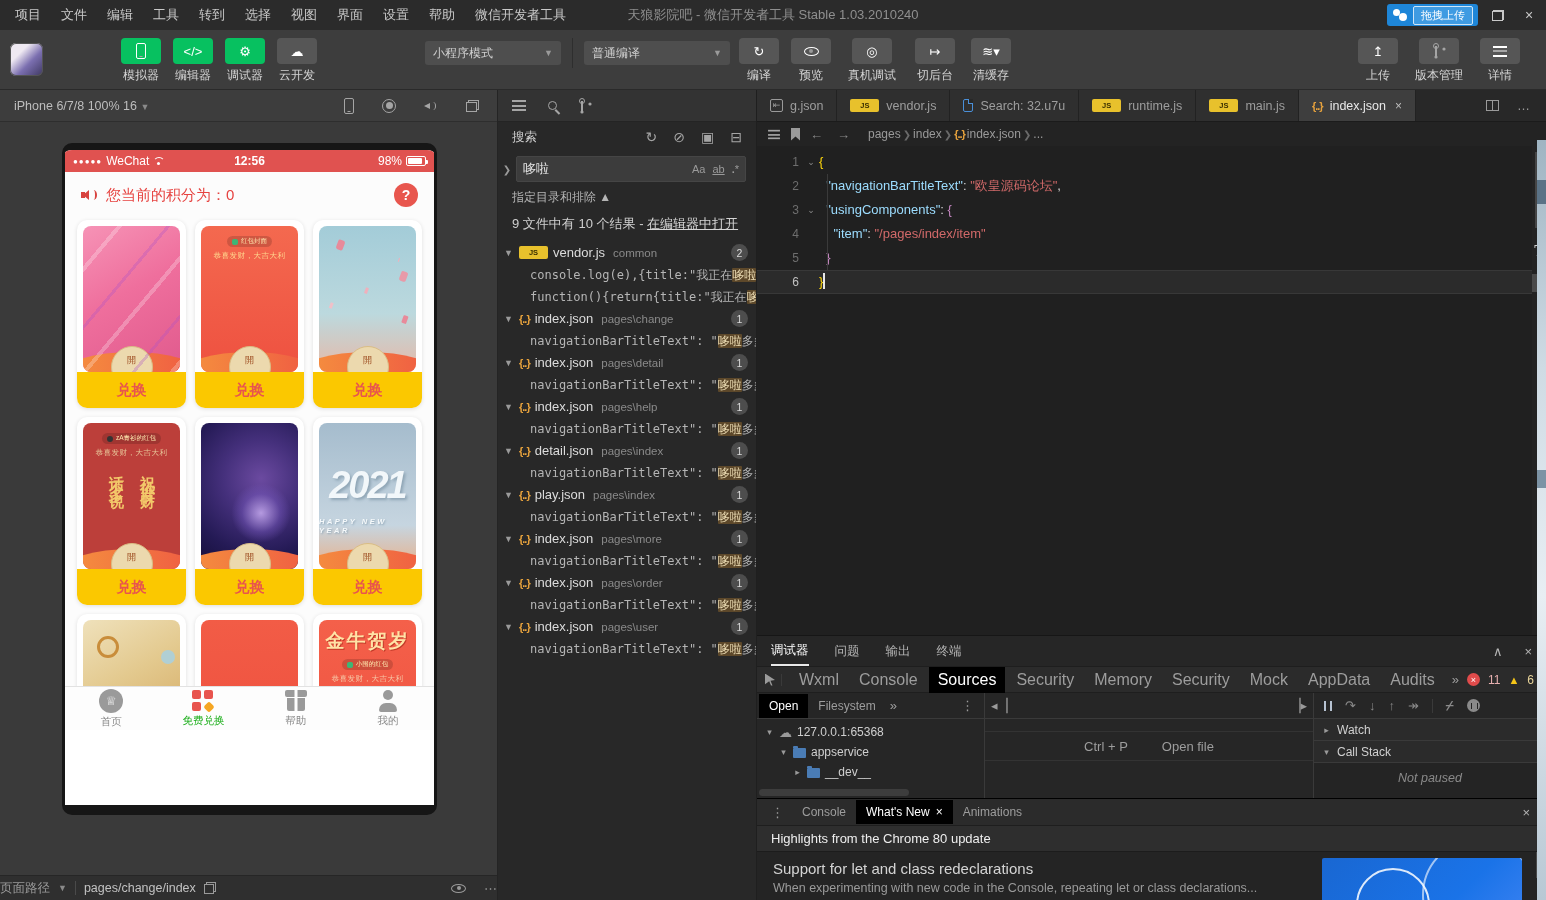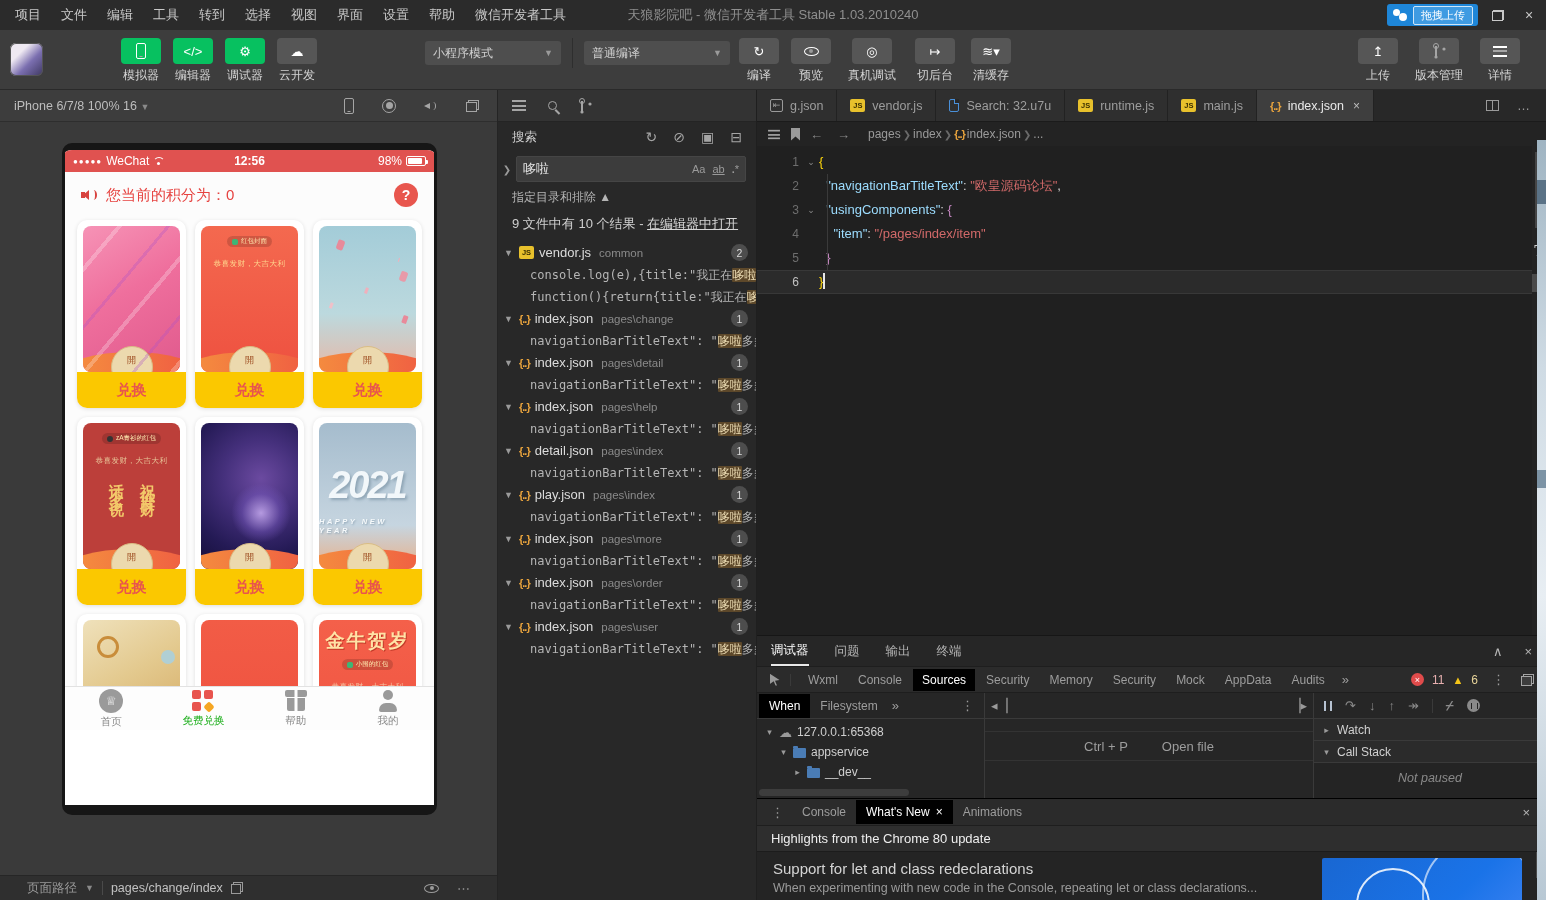--- a/index.html
+++ b/index.html
@@ -69,21 +69,21 @@
   
   .left-col { position:absolute; left:0; top:90px; width:497px; height:810px; background:#3a3a3a; }
   .mid-col { position:absolute; left:497px; top:90px; width:260px; height:810px; background:#282828; border-left:1px solid #242424; border-right:1px solid #1f1f1f; }
   .right-col { position:absolute; left:757px; top:90px; width:789px; height:810px; background:#202020; }
 
   
   .sim-header { height:32px; display:flex; align-items:center; padding:0 14px; border-bottom:1px solid #2e2e2e; background:#3d3d3d; }
   .device-label { color:#bdbdbd; font-size:12.5px; }
   .sim-header-icons { margin-left:auto; display:flex; gap:28px; align-items:center; padding-right:4px; }
   .sim-stage { position:relative; height:753px; }
-  .sim-statusbar { position:absolute; left:0; bottom:0; width:100%; height:25px; background:#2f2f2f; border-top:1px solid #262626; display:flex; align-items:center; padding:0 27px; gap:8px; }
+  .sim-statusbar { position:absolute; left:0; bottom:0; width:100%; height:25px; background:#2f2f2f; border-top:1px solid #262626; display:flex; align-items:center; padding:0 0; gap:8px; }
 
   
   .phone { position:absolute; left:62px; top:21px; width:375px; height:672px; background:#fff; border:3px solid #161616; border-top-width:7px; border-bottom-width:10px; border-radius:10px; overflow:hidden; }
   .p-status { height:22px; background:#e05250; display:flex; align-items:center; color:#fff; font-size:12px; padding:0 8px; }
   .p-dots { letter-spacing:1px; font-size:8px; margin-right:4px; }
   .i-wifi { width:12px; height:8px; position:relative; margin-left:3px; }
   .i-wifi::before { content:""; position:absolute; left:1px; top:0; width:10px; height:10px; border:1.5px solid #fff; border-color:#fff transparent transparent transparent; border-radius:50%; }
   .i-wifi::after { content:""; position:absolute; left:4.5px; top:5px; width:3px; height:3px; background:#fff; border-radius:50%; }
   .p-time { position:absolute; left:50%; transform:translateX(-50%); font-weight:bold; }
   .p-batt-wrap { margin-left:auto; display:flex; align-items:center; gap:4px; }
@@ -109,21 +109,21 @@
   .q-circle { margin-left:auto; width:24px; height:24px; border-radius:50%; background:#e8564e; color:#fff; font-weight:bold; font-size:14px; display:flex; align-items:center; justify-content:center; }
 
   .card-grid { display:grid; grid-template-columns:repeat(3,1fr); gap:9px; padding:2px 12px 0; }
   .card { background:#fff; border-radius:10px; box-shadow:0 1px 4px rgba(0,0,0,.12); overflow:hidden; display:flex; flex-direction:column; }
   .card-img { position:relative; margin:6px 6px 0; height:146px; border-radius:8px; overflow:hidden; display:flex; flex-direction:column; align-items:center; }
   .card-img::before { content:""; position:absolute; left:-20%; bottom:-22px; width:140%; height:42px; background:linear-gradient(90deg,#f5923e,#ef5a43); border-radius:50%; }
   .notch { position:absolute; bottom:-16px; left:50%; transform:translateX(-50%); width:42px; height:42px; border-radius:50%; background:#ecd9ae; border:1px solid #d9bd85; color:#9c4a1e; font-size:9px; display:flex; align-items:flex-start; justify-content:center; padding-top:7px; }
   .card-btn { height:36px; background:#fbc800; color:#e8554d; font-weight:bold; font-size:15px; display:flex; align-items:center; justify-content:center; }
   .card-badge { margin-top:10px; font-size:6.5px; color:#ffe9b0; background:rgba(0,0,0,.15); padding:1px 5px; border-radius:6px; display:flex; align-items:center; gap:3px; }
   .card-badge::before { content:""; width:6px; height:6px; background:#3eb575; border-radius:2px; }
-  .card-line { margin-top:12px; font-size:7.5px; color:#ffd98f; letter-spacing:.5px; }
+  .card-line { margin-top:4px; font-size:7.5px; color:#ffd98f; letter-spacing:.5px; }
   .card-big { color:#f3c96a; font-weight:bold; }
   .art-pink { background:linear-gradient(150deg,#f693b6 0%,#ef6f9d 45%,#e05a8d 100%); }
   .art-pink::after { content:""; position:absolute; inset:0; background:repeating-linear-gradient(130deg,transparent 0 26px,rgba(255,255,255,.25) 26px 30px,transparent 30px 64px,rgba(170,80,200,.3) 64px 67px); }
   .art-redenv { background:linear-gradient(180deg,#f4694f,#ee5140); }
   .art-blue { background:linear-gradient(180deg,#a3ccd8 0%,#bcd9de 60%,#e6b9a8 100%); }
   .art-blue::after { content:""; position:absolute; left:18px; top:14px; width:7px; height:10px; background:#e88a9a; border-radius:2px; transform:rotate(20deg);
       box-shadow:70px 8px 0 #e89aa8, 40px 34px 0 -2px #f0b0bc, 86px 48px 0 -1px #e88a9a, 12px 60px 0 -2px #f0c0c8, 60px -6px 0 -3px #f0b0bc; }
   .art-darkred { background:#bc3f3a; }
   .art-darkred .card-badge::before { background:#333; border-radius:50%; }
   .art-darkred .card-line { color:#e8c79a; }
@@ -176,21 +176,21 @@
   .search-summary { padding:5px 14px 8px; color:#cfcfcf; font-size:13px; line-height:1.5; }
   .search-summary a { color:#d5d5d5; text-decoration:underline; cursor:pointer; }
   .result-list { font-size:13px; }
   .r-file { display:flex; align-items:center; height:22px; padding:0 8px 0 6px; gap:5px; }
   .r-file .fch { color:#9a9a9a; font-size:9px; width:10px; }
   .r-name { color:#dcdcdc; }
   .r-dir { color:#8a8a8a; font-size:11.5px; margin-left:3px; flex:1; white-space:nowrap; overflow:hidden; }
   .r-count { min-width:17px; height:17px; border-radius:9px; background:#4d4d4d; color:#dadada; font-size:10.5px; display:flex; align-items:center; justify-content:center; }
   .r-match { height:22px; line-height:22px; padding-left:32px; color:#b5b5b5; font-size:12px; font-family:"DejaVu Sans Mono",monospace; white-space:nowrap; overflow:hidden; }
   .r-match .hl { background:#5d482a; color:#e8d8b0; border-radius:1px; }
-  .fi-js { width:15px; height:13px; background:#e8c12c; border-radius:2px; color:#3a2f00; font-size:7.5px; font-weight:bold; display:flex; align-items:center; justify-content:center; flex:none; }
+  .fi-js { width:29px; height:13px; background:#e8c12c; border-radius:2px; color:#3a2f00; font-size:7.5px; font-weight:bold; display:flex; align-items:center; justify-content:center; flex:none; }
   .fi-json { color:#e8a33d; font-size:11px; font-weight:bold; flex:none; letter-spacing:-1px; }
   .fi-doc { width:10px; height:13px; border:1.5px solid #4a90d9; border-radius:2px; flex:none; position:relative; }
   .fi-doc::after { content:""; position:absolute; right:-1px; top:-1px; width:4px; height:4px; background:#282828; border-left:1.5px solid #4a90d9; border-bottom:1.5px solid #4a90d9; }
   .fi-cfg { width:13px; height:13px; border:1px solid #9a9a9a; border-radius:2px; color:#9a9a9a; font-size:9px; line-height:11px; text-align:center; flex:none; }
 
   
   .tabstrip { height:32px; background:#282828; display:flex; align-items:stretch; border-bottom:1px solid #1b1b1b; }
   .etab { display:flex; align-items:center; gap:7px; padding:0 13px; background:#2f2f2f; border-right:1px solid #222; color:#9d9d9d; font-size:12.5px; white-space:nowrap; }
   .etab.active { background:#3e3e3e; color:#e8e8e8; }
   .etab .close { font-size:12px; color:#bdbdbd; margin-left:2px; }
@@ -216,21 +216,21 @@
 
   
   .debugger { height:163px; background:#262626; border-top:1px solid #161616; display:flex; flex-direction:column; }
   .dbg-tabs { height:30px; display:flex; align-items:center; padding:0 14px; gap:26px; }
   .dbg-tab { color:#b5b5b5; font-size:12.5px; padding:6px 0 5px; }
   .dbg-tab.active { color:#fff; border-bottom:2px solid #e8e8e8; }
   .dbg-tabs-right { margin-left:auto; display:flex; gap:22px; color:#b5b5b5; font-size:13px; }
   .devtools-row { height:27px; background:#2b2b2b; border-top:1px solid #1e1e1e; border-bottom:1px solid #1e1e1e; display:flex; align-items:center; padding:0 8px; gap:2px; }
   .dt-inspect { width:26px; display:flex; justify-content:center; border-right:1px solid #3a3a3a; margin-right:6px; padding-right:6px; }
   .dt-inspect i { width:10px; height:12px; background:#9a9a9a; clip-path:polygon(0 0,100% 55%,55% 60%,75% 100%,60% 100%,42% 65%,0 90%); }
-  .dt-tab { color:#9d9d9d; font-size:12px; padding:4px 9px; }
+  .dt-tab { color:#9d9d9d; font-size:16px; padding:4px 9px; }
   .dt-tab.active { background:#000; color:#fff; }
   .dt-more { color:#9d9d9d; padding:0 6px; }
   .dt-badges { margin-left:auto; display:flex; align-items:center; gap:8px; padding-right:4px; }
   .err-dot { width:13px; height:13px; border-radius:50%; background:#e04b4b; color:#fff; font-size:9px; display:flex; align-items:center; justify-content:center; }
   .err-num { color:#e8b0b0; font-size:12px; }
   .warn-tri { color:#f5c518; font-size:11px; }
   .warn-num { color:#e8d49a; font-size:12px; }
   .dt-kebab { color:#9d9d9d; font-size:13px; margin-left:6px; }
   .sources-body { flex:1; display:flex; min-height:0; }
   .src-left { width:228px; border-right:1px solid #3a3a3a; display:flex; flex-direction:column; }
@@ -747,21 +747,21 @@
             <span class="err-num">11</span>
             <span class="warn-tri">▲</span>
             <span class="warn-num">6</span>
             <span class="dt-kebab">⋮</span>
             <span class="i-windows" style="margin-left: 8px;"></span>
           </span>
         </div>
       <div class="sources-body">
         <div class="src-left">
           <div class="src-left-tabs" id="src-left-tabs">
-              <span class="sl-tab active">When</span>
+              <span class="sl-tab active">Open</span>
               <span class="sl-tab">Filesystem</span>
               <span class="sl-more">»</span>
               <span class="sl-kebab">⋮</span>
             </div>
           <div class="src-tree" id="src-tree">
               <div class="tree-row" style="padding-left: 8px;">
                 <span class="tree-ch">▾</span>
                 <span class="cloud-g">☁</span>
                 <span>127.0.0.1:65368</span>
               </div>

